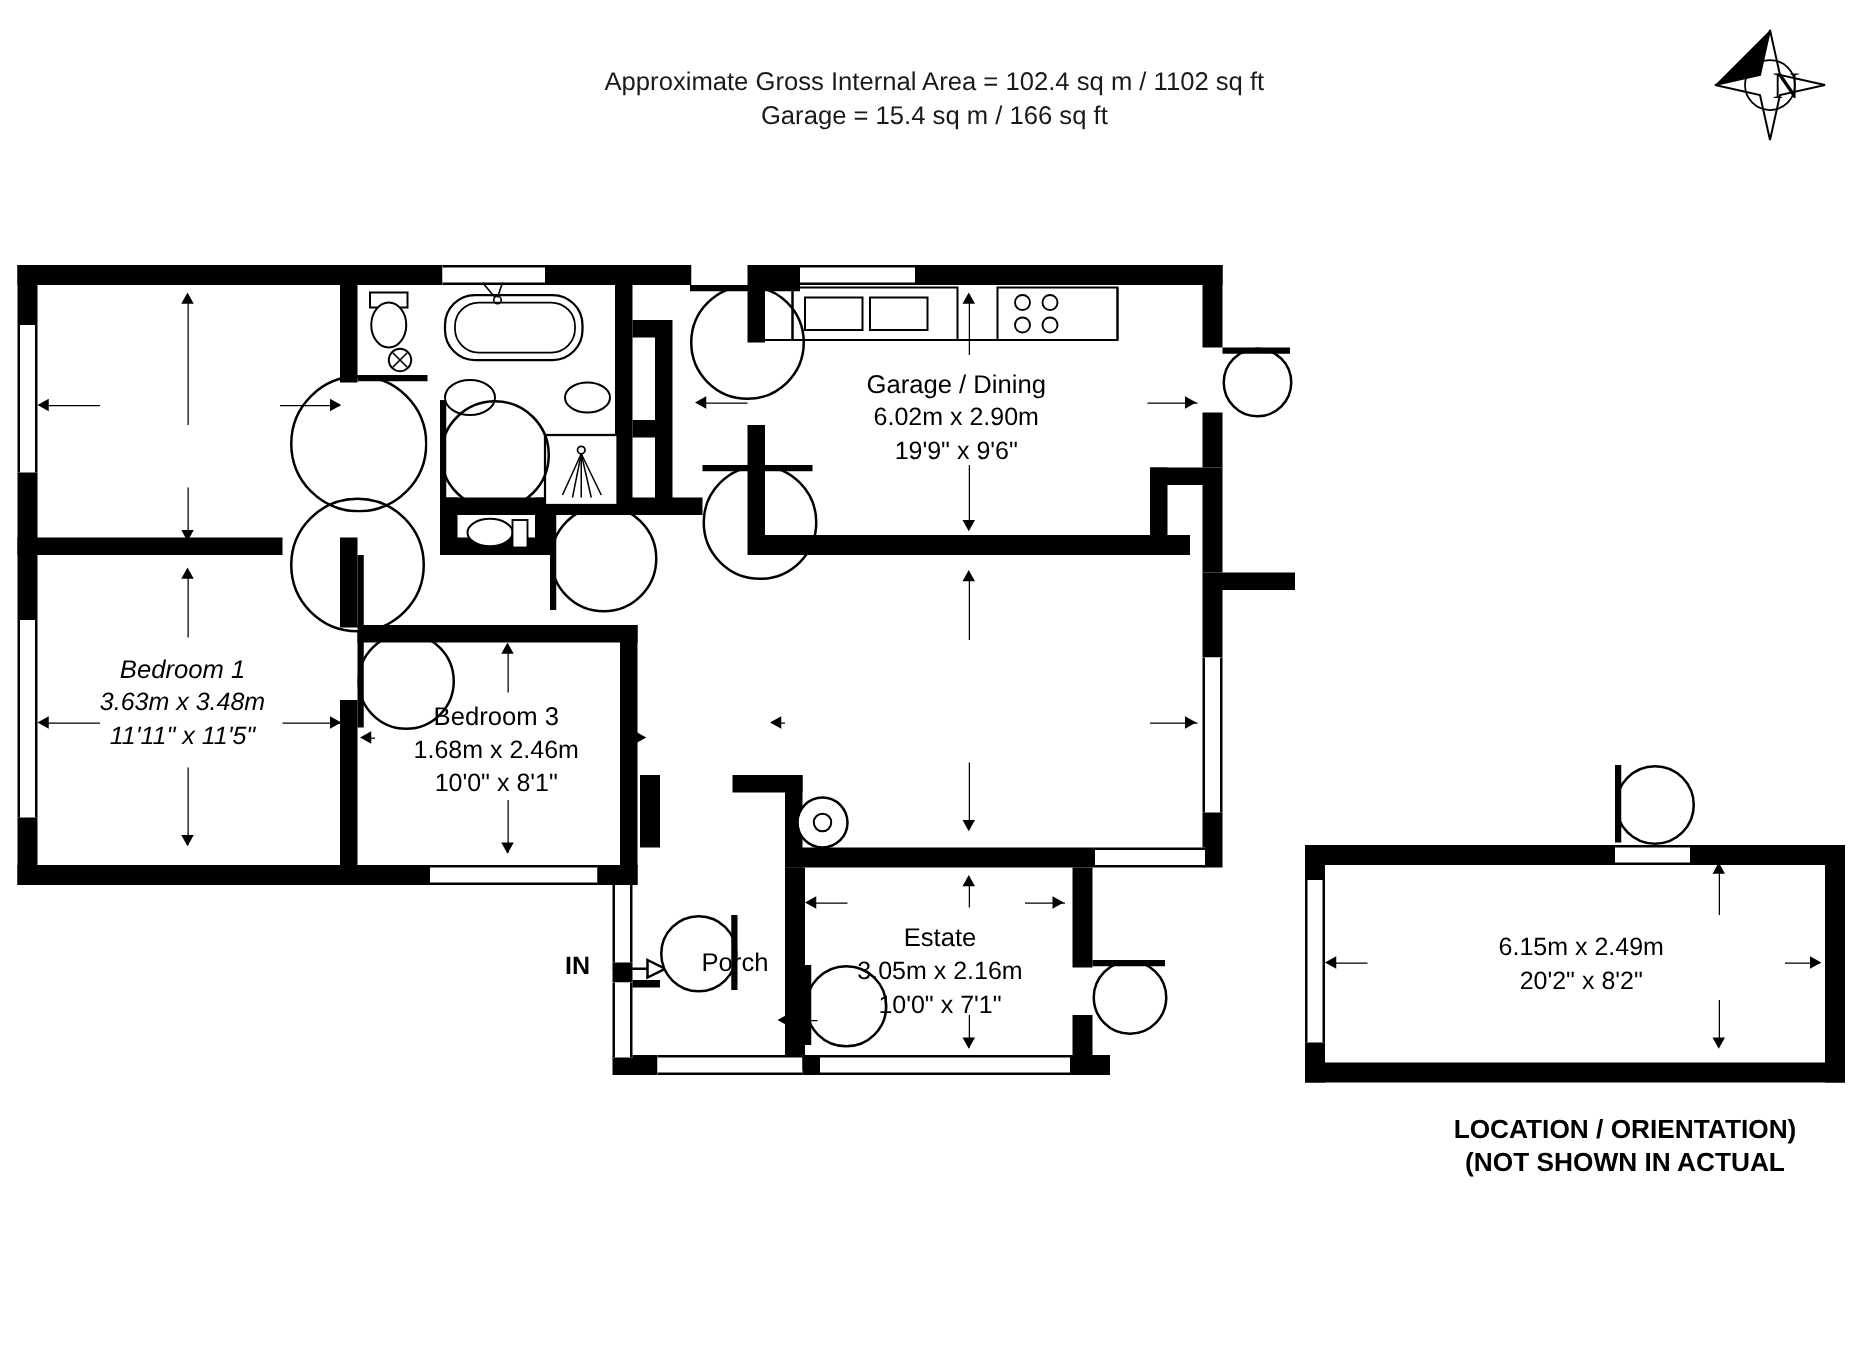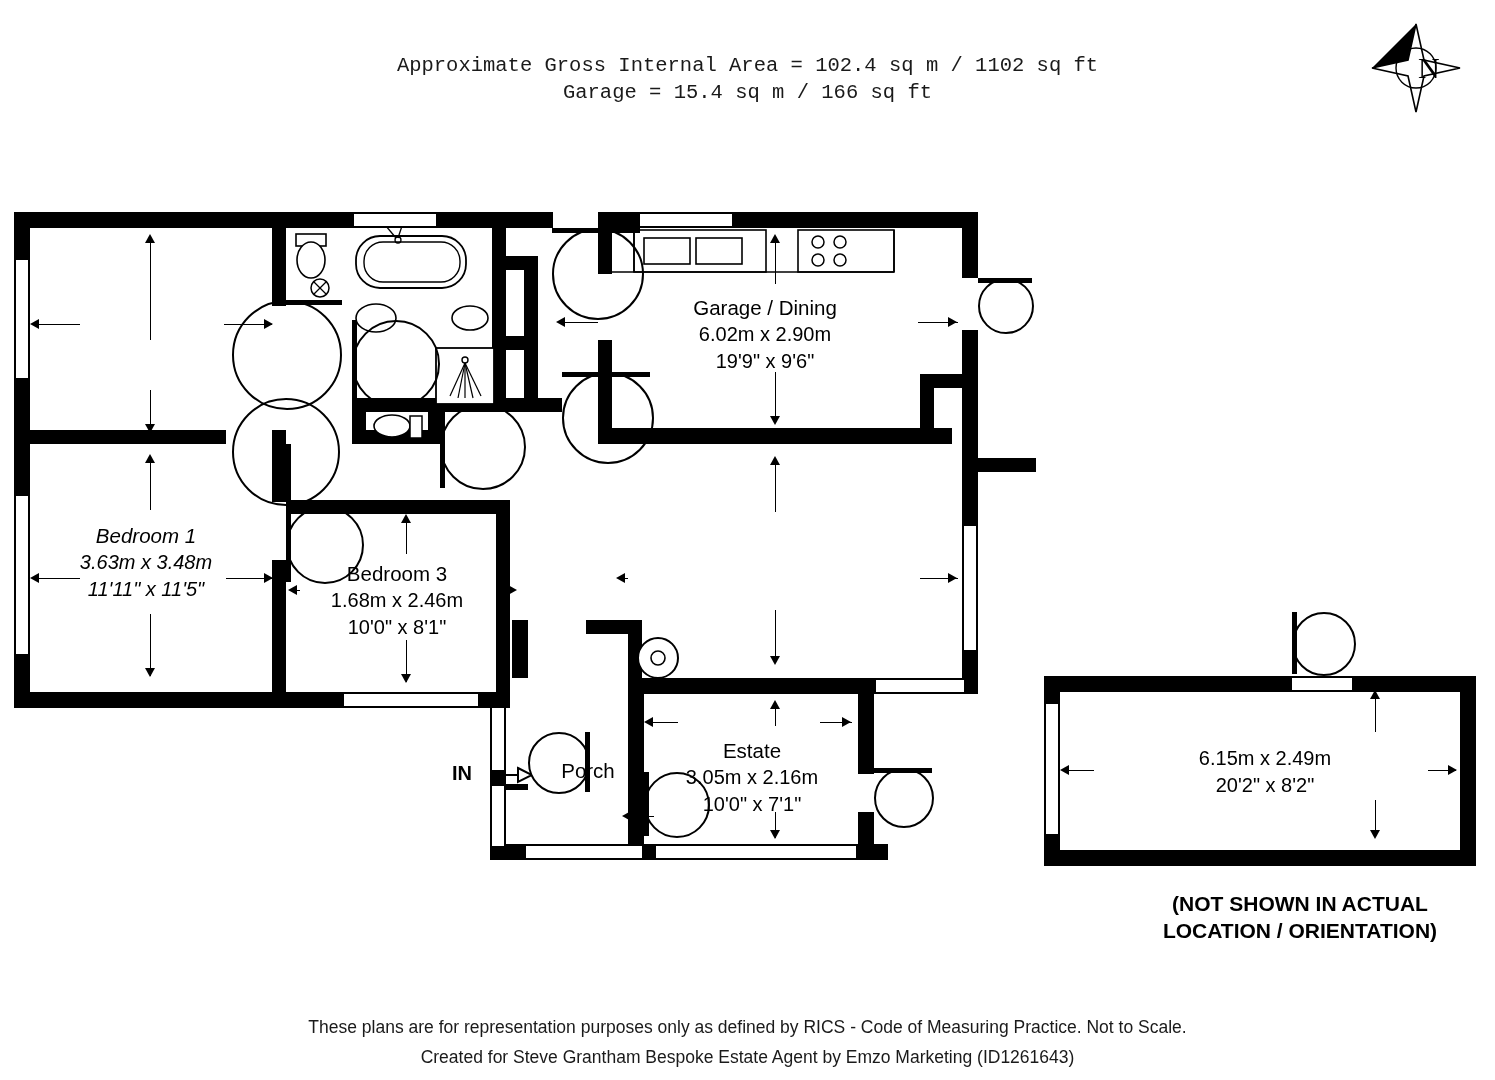--- a/index.html
+++ b/index.html
@@ -21,21 +21,21 @@
   .hdr {
     position: absolute;
     left: 0;
     top: 52px;
     width: 1495px;
     text-align: center;
     font-size: 20.5px;
     line-height: 27px;
     color: #1a1a1a;
   }
-  .hdr div { white-space: nowrap; font-family: Liberation Mono, monospace; }
+  .hdr div { white-space: nowrap; }
 
   
   .w { position: absolute; background: #000000; }
 
   
   .win-h { position: absolute; background: #ffffff; border-top: 2.5px solid #000; border-bottom: 2.5px solid #000; box-sizing: border-box; }
   .win-v { position: absolute; background: #ffffff; border-left: 2.5px solid #000; border-right: 2.5px solid #000; box-sizing: border-box; }
 
   
   .arc { position: absolute; border: 2px solid #000; border-radius: 50%; box-sizing: border-box; }
@@ -397,21 +397,17 @@
   <div class="dim h" style="left:1068px; top:770px; width:26px;"></div>
   <div class="ah left" style="left:1060px; top:765px;"></div>
   <div class="dim h" style="left:1428px; top:770px; width:28px;"></div>
   <div class="ah right" style="left:1448px; top:765px;"></div>
   <div class="dim v" style="left:1375px; top:698px; height:34px;"></div>
   <div class="ah up" style="left:1370px; top:690px;"></div>
   <div class="dim v" style="left:1375px; top:800px; height:36px;"></div>
   <div class="ah down" style="left:1370px; top:830px;"></div>
 
   <div class="garage-note">
+    <div>LOCATION / ORIENTATION)</div>
     <div>(NOT SHOWN IN ACTUAL</div>
-    <div>LOCATION / ORIENTATION)</div>
-  </div>
-  <div class="footer">
-    <div>These plans are for representation purposes only as defined by RICS - Code of Measuring Practice. Not to Scale.</div>
-    <div>Created for Steve Grantham Bespoke Estate Agent by Emzo Marketing (ID1261643)</div>
   </div>
 
 </div>
 
 </body></html>

